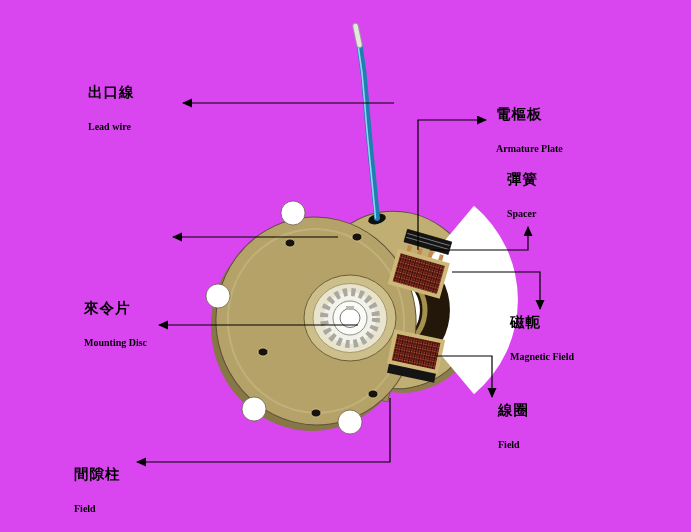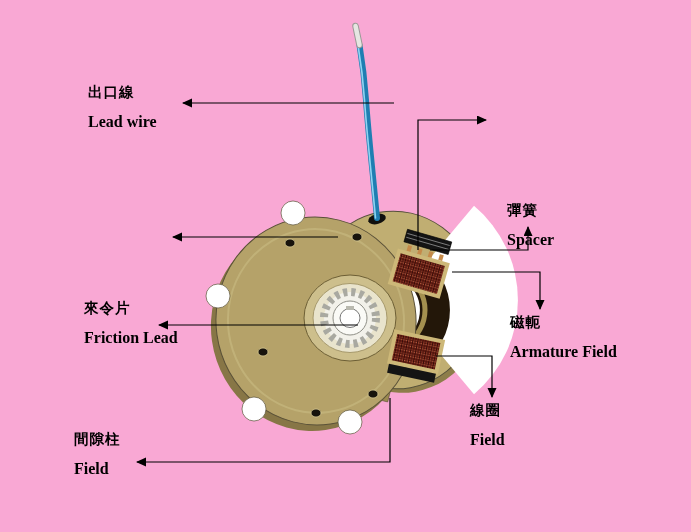--- a/index.html
+++ b/index.html
@@ -1,26 +1,26 @@
 <!DOCTYPE html>
 <html><head>
 <meta charset="utf-8">
 <style>
   html,body{margin:0;padding:0;background:#fff;}
   .stage{
     position:relative;
     width:691px;height:532px;
-    background:#f9a8d4;
+    background:#d946ef;
     overflow:hidden;
     font-family:"Liberation Serif","DejaVu Serif",serif;
   }
   .stage svg{position:absolute;left:0;top:0;}
   .label{position:absolute;color:#000;font-weight:700;line-height:1.15;}
   .label .zh{font-size:14.5px;letter-spacing:1px;white-space:nowrap;}
-  .label .en{font-size:16px;margin-top:12px;white-space:nowrap;}
+  .label .en{font-size:10px;margin-top:20px;white-space:nowrap;}
 </style>
 </head>
 <body>
 
 <div class="stage">
 
   <svg width="691" height="532" viewBox="0 0 691 532">
     <defs>
       <marker id="arrow" markerUnits="userSpaceOnUse" markerWidth="12" markerHeight="12" refX="9" refY="4.5" orient="auto">
         <path d="M0,0 L10,4.5 L0,9 Z" fill="#000"></path>
@@ -104,42 +104,46 @@
       <polyline points="452,272 540,272 540,309" marker-end="url(#arrow)"></polyline>
       <polyline points="436,356 492,356 492,397" marker-end="url(#arrow)"></polyline>
     </g>
   </svg>
 
   <div class="label" style="left:88px;top:84px">
     <div class="zh">出口線</div>
     <div class="en">Lead wire</div>
   </div>
 
+  <div class="label" style="left:496px;top:106px">
+    <div class="zh">電樞板</div>
+    <div class="en">Armature Plate</div>
+  </div>
 
-  <div class="label" style="left:507px;top:202px">
+  <div class="label" style="left:507px;top:171px">
     <div class="zh">彈簧</div>
     <div class="en">Spacer</div>
   </div>
 
   <div class="label" style="left:80px;top:222px">
   </div>
 
   <div class="label" style="left:84px;top:300px">
     <div class="zh">來令片</div>
-    <div class="en">Friction Lead</div>
+    <div class="en">Mounting Disc</div>
   </div>
 
   <div class="label" style="left:510px;top:314px">
     <div class="zh">磁軛</div>
-    <div class="en">Armature Field</div>
+    <div class="en">Magnetic Field</div>
   </div>
 
-  <div class="label" style="left:470px;top:402px">
+  <div class="label" style="left:498px;top:402px">
     <div class="zh">線圈</div>
     <div class="en">Field</div>
   </div>
 
-  <div class="label" style="left:74px;top:431px">
+  <div class="label" style="left:74px;top:466px">
     <div class="zh">間隙柱</div>
     <div class="en">Field</div>
   </div>
 
 </div>
 
 </body></html>

